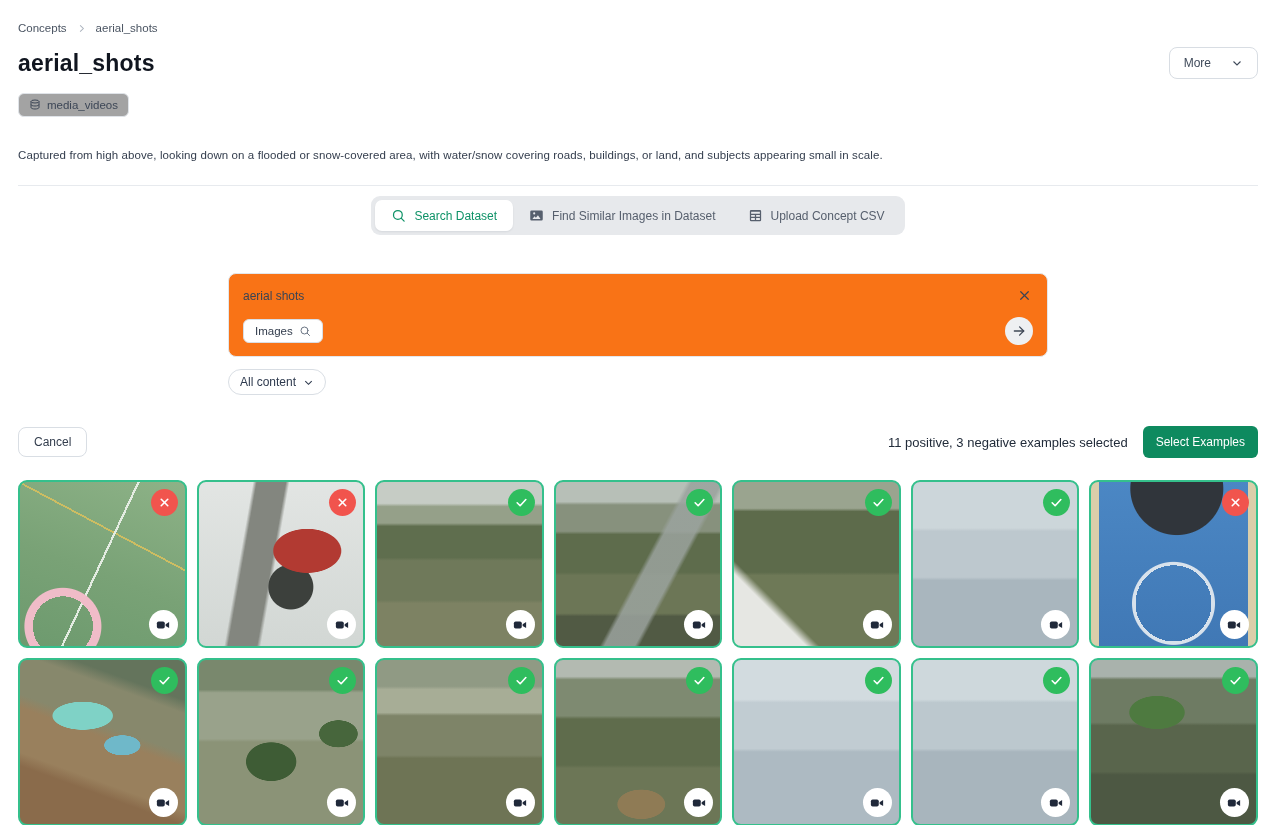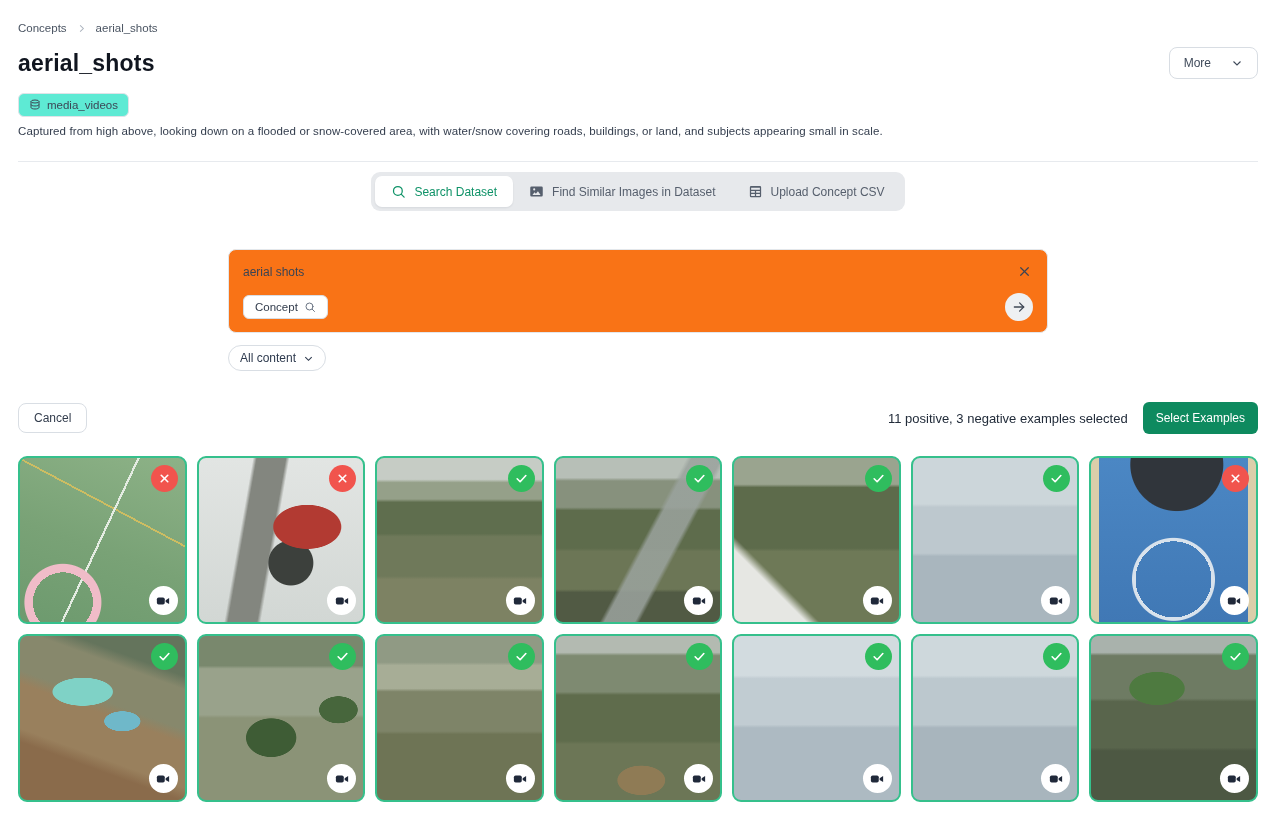--- a/index.html
+++ b/index.html
@@ -15,25 +15,25 @@
 
   
   .header-row { display: flex; align-items: center; justify-content: space-between; margin-top: 13px; }
   h1.title { font-size: 23px; font-weight: 700; color: #10151f; letter-spacing: .2px; }
   .more-btn { display: flex; align-items: center; gap: 20px; background: #fff;
     border: 1px solid #d8dde3; border-radius: 8px; padding: 8px 14px; font-size: 12px;
     color: #3f4a5a; cursor: pointer; font-family: inherit; }
   .more-btn svg { width: 12px; height: 12px; stroke: #3f4a5a; }
 
   .dataset-badge { display: inline-flex; align-items: center; gap: 6px; margin-top: 14px;
-    background: #5eead4; border: 1px solid #dfe3e8; border-radius: 6px; padding: 5px 10px;
+    background: #a3a3a3; border: 1px solid #dfe3e8; border-radius: 6px; padding: 5px 10px;
     font-size: 11.5px; color: #3c4656; cursor: pointer; }
   .dataset-badge svg { width: 12px; height: 12px; stroke: #3c4656; }
 
-  .description { margin-top: 8px; font-size: 11.5px; color: #333d4d; letter-spacing: .1px; }
+  .description { margin-top: 32px; font-size: 11.5px; color: #333d4d; letter-spacing: .1px; }
 
   .divider { margin-top: 24px; border: none; border-top: 1px solid #e7eaee; }
 
   
   .tabs-wrap { display: flex; justify-content: center; margin-top: 10px; }
   .tabs { display: flex; background: #e7e9ec; border-radius: 9px; padding: 4px; }
   .tab { display: flex; align-items: center; gap: 8px; padding: 8px 16px; border: none;
     background: transparent; border-radius: 7px; font-size: 12px; color: #565f6d;
     cursor: pointer; font-family: inherit; white-space: nowrap; }
   .tab.active { background: #ffffff; color: #0e9267; box-shadow: 0 1px 2px rgba(16,24,40,.08); }
@@ -154,21 +154,21 @@
         <input class="search-input" type="text" value="aerial shots" style="">
         <button class="clear-btn">
           <svg viewBox="0 0 24 24" fill="none" stroke-width="2.2" stroke-linecap="round">
               <line x1="5" y1="5" x2="19" y2="19"></line>
               <line x1="19" y1="5" x2="5" y2="19"></line>
             </svg>
         </button>
       </div>
       <div class="search-bottom">
         <button class="concept-chip">
-          <span>Concept</span>
+          <span>Images</span>
           <svg viewBox="0 0 24 24" fill="none" stroke-width="2" stroke-linecap="round">
               <circle cx="11" cy="11" r="7"></circle>
               <line x1="16.6" y1="16.6" x2="21" y2="21"></line>
             </svg>
         </button>
         <button class="submit-btn">
           <svg viewBox="0 0 24 24" fill="none" stroke-width="2.2" stroke-linecap="round" stroke-linejoin="round">
               <line x1="4" y1="12" x2="20" y2="12"></line>
               <path d="M13 5l7 7-7 7"></path>
             </svg>

